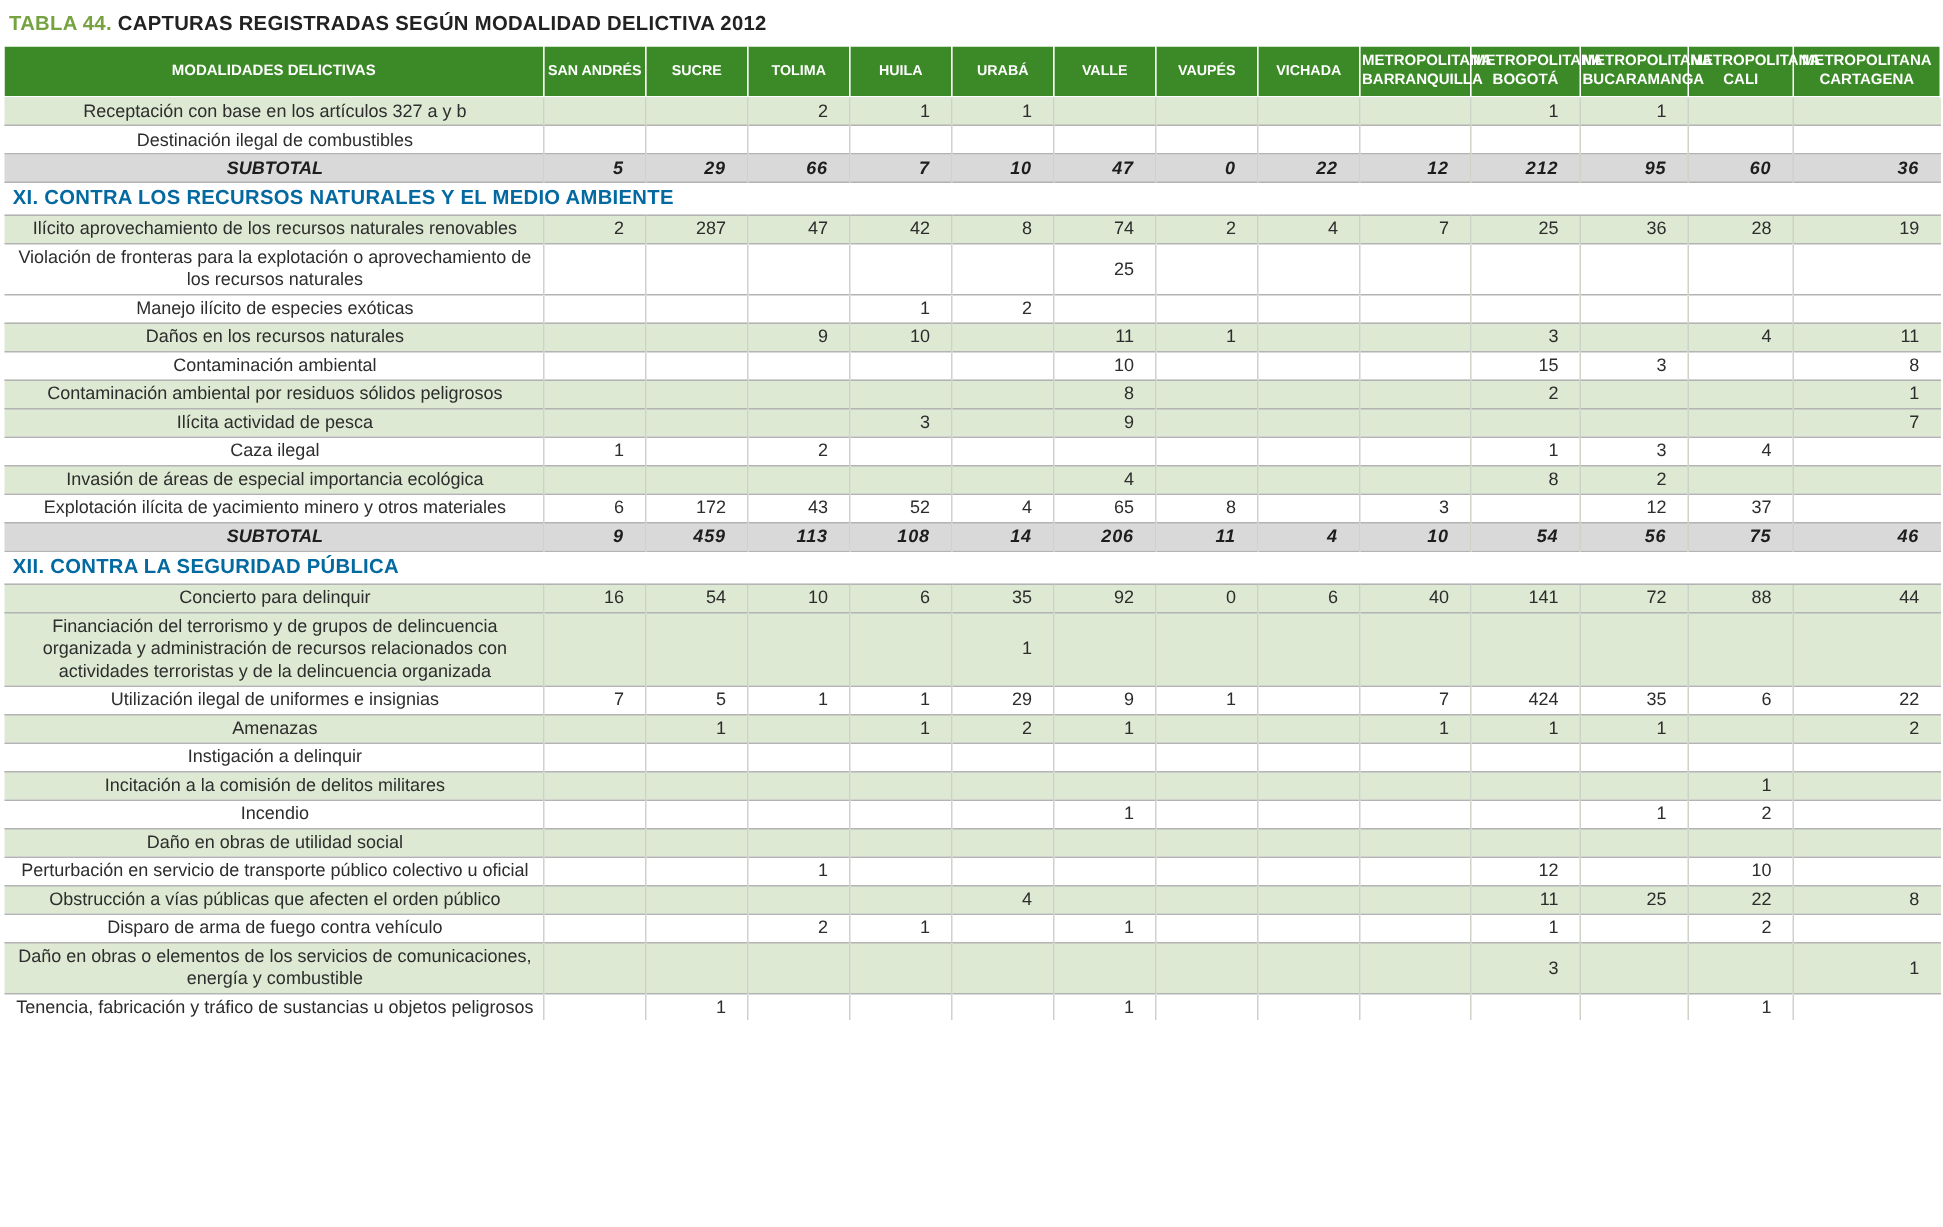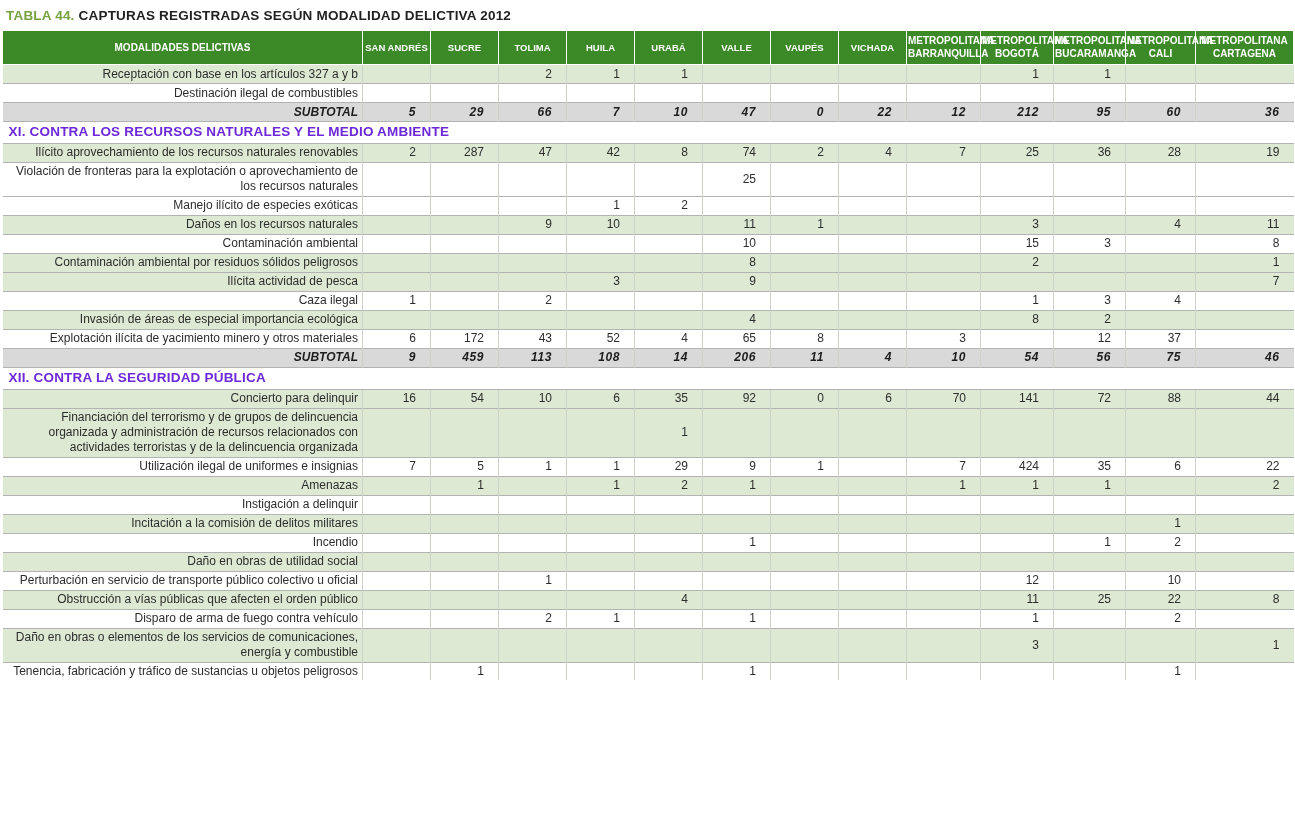--- a/index.html
+++ b/index.html
@@ -25,31 +25,31 @@
     text-transform:uppercase;
   }
   thead th.first { font-size:10px; }
   thead th.metro { font-size:10px; line-height:1.25; }
   tbody td {
     font-size:12px; color:#2d2d2d; line-height:1.25;
     border-top:1px solid #b3b3b3; vertical-align:middle;
     padding:1.5px 4px;
   }
   tbody tr:last-child td { border-bottom:1px solid #b3b3b3; }
-  td.label-cell { padding-left:6px; text-align:right; }
+  td.label-cell { padding-left:6px; text-align:center; }
   td.num-cell { text-align:right; padding-right:14px; border-left:1px solid #cdd3c8; }
   tr.data.shade td { background:var(--row-shade,#dde9d3); }
   tr.subtotal td {
     background:var(--subtotal-bg,#d9d9d9); font-weight:bold; color:#1d1d1d;
     letter-spacing:.6px;
     font-style:italic;
   }
   tr.subtotal td.label-cell { letter-spacing:0; }
   tr.section td {
-    background:#fff; font-weight:bold; font-size:13.5px; color:#6d28d9;
+    background:#fff; font-weight:bold; font-size:13.5px; color:#0369a1;
     padding:2px 6px; letter-spacing:.2px;
   }
   .bottom-cut {
     width:1291px; margin-left:2px; height:6px; background:#cfcfcf;
     border-top:1px solid #9f9f9f;
   }
 </style>
 </head>
 <body>
 
@@ -328,21 +328,21 @@
         <tr class="data shade">
           <td class="label-cell">Concierto para delinquir</td>
           <td class="num-cell">16</td>
           <td class="num-cell">54</td>
           <td class="num-cell">10</td>
           <td class="num-cell">6</td>
           <td class="num-cell">35</td>
           <td class="num-cell">92</td>
           <td class="num-cell">0</td>
           <td class="num-cell">6</td>
-          <td class="num-cell">70</td>
+          <td class="num-cell">40</td>
           <td class="num-cell">141</td>
           <td class="num-cell">72</td>
           <td class="num-cell">88</td>
           <td class="num-cell">44</td>
         </tr>
         <tr class="data shade">
           <td class="label-cell">Financiación del terrorismo y de grupos de delincuencia organizada y administración de recursos relacionados con actividades terroristas y de la delincuencia organizada</td>
           <td class="num-cell"></td>
           <td class="num-cell"></td>
           <td class="num-cell"></td>

